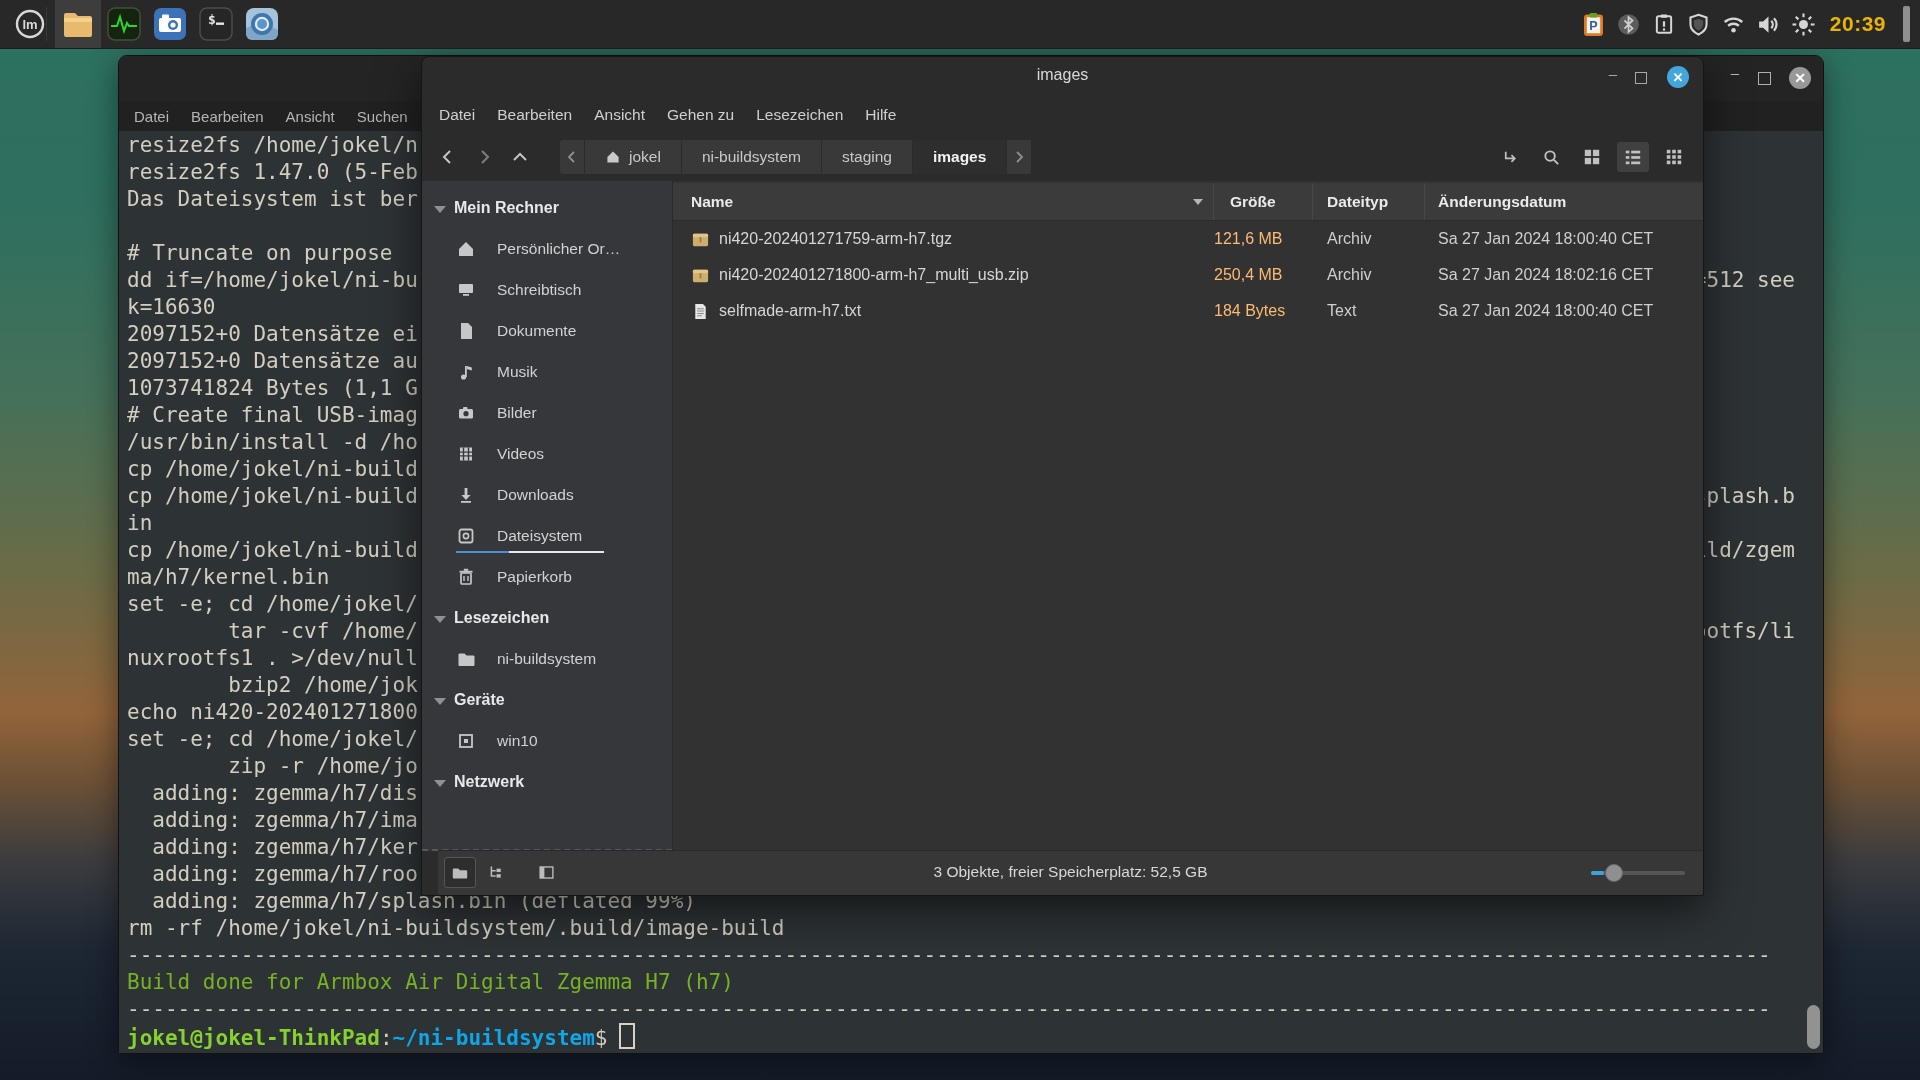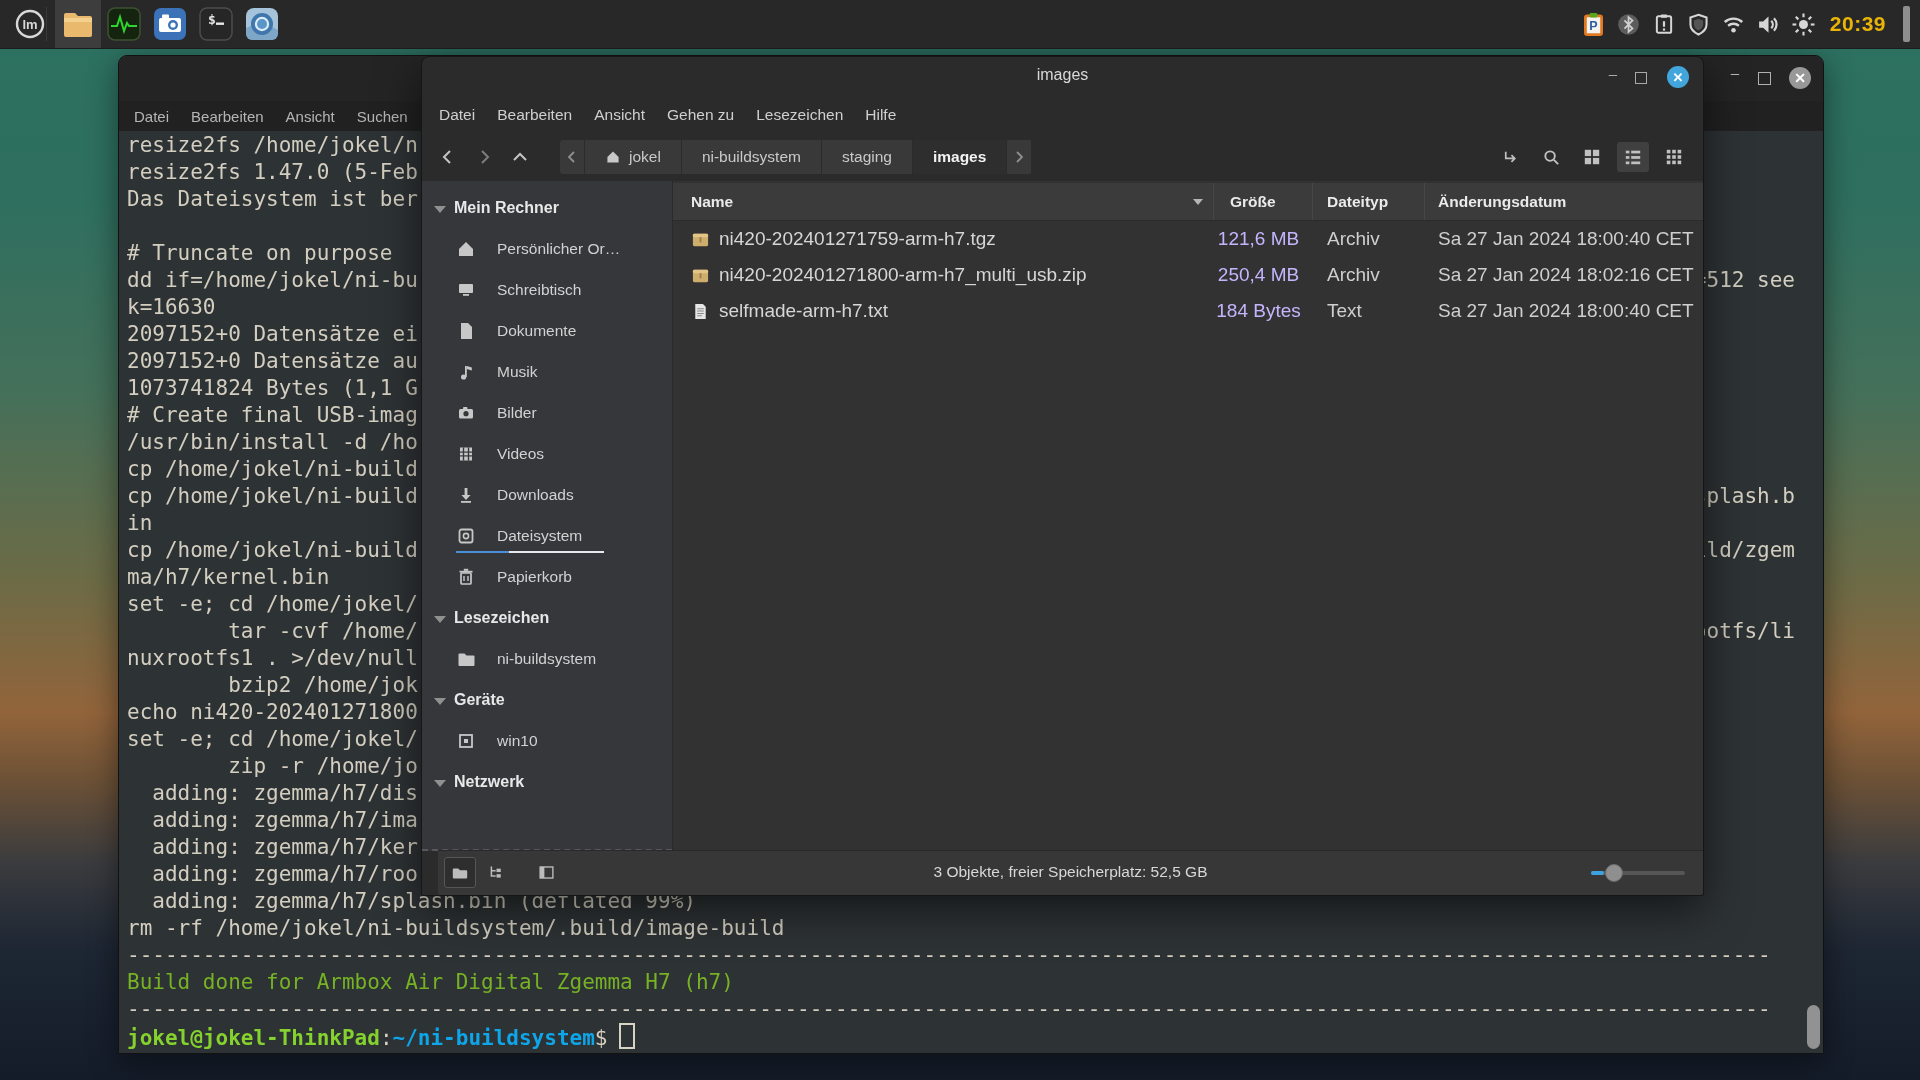--- a/index.html
+++ b/index.html
@@ -65,25 +65,25 @@
   #sb-dash{position:absolute;left:0;right:0;bottom:0;border-top:2px dashed #58585a;}
   
   #list{flex:1;background:#323232;position:relative;overflow:hidden;}
   #list-header{display:flex;height:37px;background:#3b3b3b;border-bottom:1px solid #2c2c2c;color:#eaeaea;font-weight:bold;font-size:15.5px;align-items:center;margin-top:2px;}
   .colh{display:flex;align-items:center;height:100%;box-sizing:border-box;border-right:1px solid #474747;}
   .col-name{width:541px;padding-left:18px;}
   .col-size{width:99px;padding-left:16px;}
   .col-type{width:112px;padding-left:14px;}
   .col-date{flex:1;padding-left:13px;border-right:none;}
   .sort-arrow{margin-left:auto;margin-right:10px;width:0;height:0;border-left:5px solid transparent;border-right:5px solid transparent;border-top:6px solid #b5b5b5;}
-  .f-row{display:flex;height:36px;align-items:center;color:#d6d6d6;font-size:19px;}
+  .f-row{display:flex;height:36px;align-items:center;color:#d6d6d6;font-size:16px;}
   .f-cell{box-sizing:border-box;display:flex;align-items:center;height:100%;}
   .fc-name{width:541px;padding-left:18px;}
   .fc-name .ficon{margin-right:9px;display:flex;}
-  .fc-size{width:99px;justify-content:center;padding-right:10px;color:#c4b5fd;}
+  .fc-size{width:99px;justify-content:flex-start;padding-right:10px;color:#fdba74;}
   .fc-type{width:112px;padding-left:14px;color:#cfcfcf;}
   .fc-date{flex:1;padding-left:13px;color:#cfcfcf;}
   
   #fm-status{position:absolute;left:16px;bottom:0;right:0;height:44px;background:#373737;border-top:1px solid #292929;border-radius:0 0 2px 2px;}
   #status-text{position:absolute;left:0;right:0;top:12px;text-align:center;color:#d8d8d8;font-size:15.5px;}
   #status-btns{position:absolute;left:6px;top:6px;display:flex;gap:4px;}
   .st-btn{width:32px;height:31px;display:flex;align-items:center;justify-content:center;color:#bdbdbd;border-radius:3px;}
   .st-btn.active{background:#2e2e2e;border:1px solid #565656;box-sizing:border-box;}
   .st-btn.gap{margin-left:14px;}
   #zoom-slider{position:absolute;right:18px;top:20px;width:94px;height:4px;background:#565656;border-radius:2px;}

